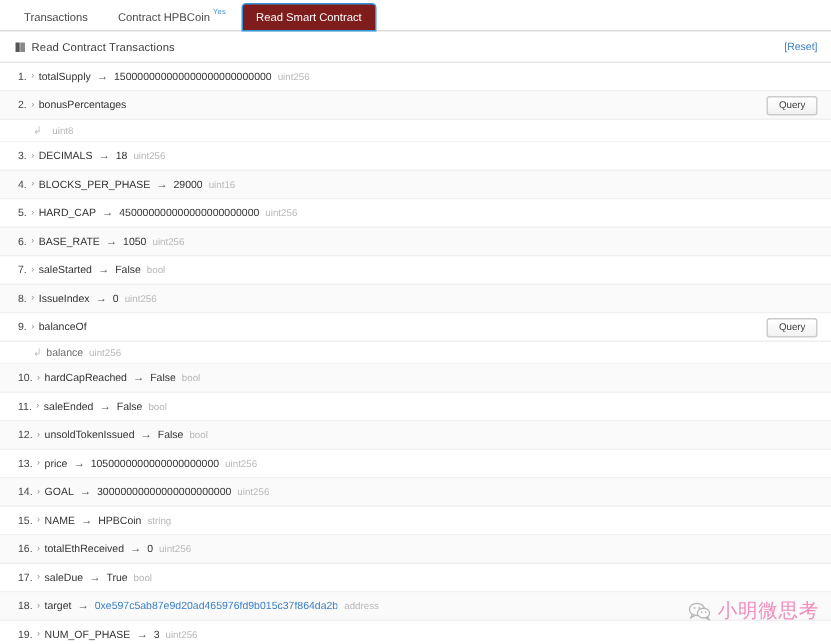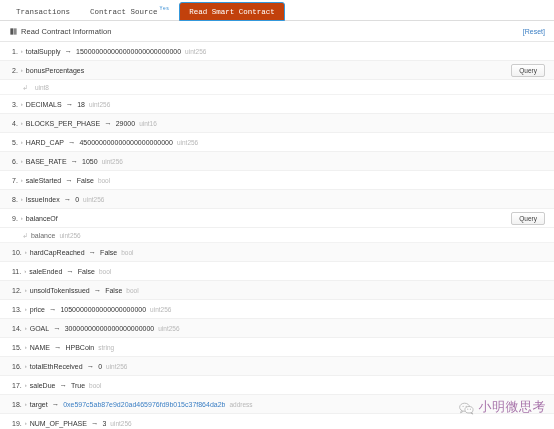--- a/index.html
+++ b/index.html
@@ -33,24 +33,24 @@
     line-height: 11px;
     height: 19px;
     white-space: nowrap;
     position: relative;
     top: 1px;
     border: 1px solid transparent;
     border-radius: 3px 3px 0 0;
     background: transparent;
     cursor: pointer;
     display: flex;
-    font-family: Liberation Mono, monospace;
+    align-items: center;
   }
   .tab.active {
-    background: #c2410c;
+    background: #7f1d1d;
     color: #ffffff;
     border-color: #3498db;
     font-weight: normal;
   }
   .tab .yes-badge {
     font-size: 5px;
     color: #3b8fd4;
     position: relative;
     top: -3px;
     margin-left: 2px;
@@ -207,53 +207,53 @@
     pointer-events: none;
     opacity: .62;
   }
   .watermark .wm-logo {
     width: 15px; height: 13px;
     margin-right: 5px;
     flex: none;
   }
   .watermark .wm-text {
     font-size: 13px;
-    color: #701a75;
+    color: #ec4899;
     letter-spacing: .5px;
     font-family: "DejaVu Sans", sans-serif;
     text-align: center;
   }
 </style>
 </head>
 <body>
 
 <div id="app">
 
   <div class="tabstrip" id="tabbar">
       <div class="tab">
         <span>Transactions</span>
       </div>
       <div class="tab">
-        <span>Contract Source</span>
+        <span>Contract HPBCoin</span>
         <sup class="yes-badge">Yes</sup>
       </div>
       <div class="tab active">
         <span>Read Smart Contract</span>
       </div>
     </div>
 
   <div class="panel">
     <div class="panel-head">
       <span class="ico">
         <svg width="7" height="7" viewBox="0 0 10 10">
           <rect x="0.5" y="0.5" width="4" height="9" fill="#555"></rect>
           <rect x="5" y="0.5" width="4.5" height="9" fill="#888"></rect>
         </svg>
       </span>
-      <span class="panel-title">Read Contract Information</span>
+      <span class="panel-title">Read Contract Transactions</span>
       <a class="reset-link" href="#">[Reset]</a>
     </div>
 
     <div class="rows" id="rowlist">
         <div class="row">
           <span class="idx">1.</span>
           <span class="caret">›</span>
           <span class="fname">totalSupply</span>
           <span class="arrow">→</span>
           <span class="val">150000000000000000000000000</span>

